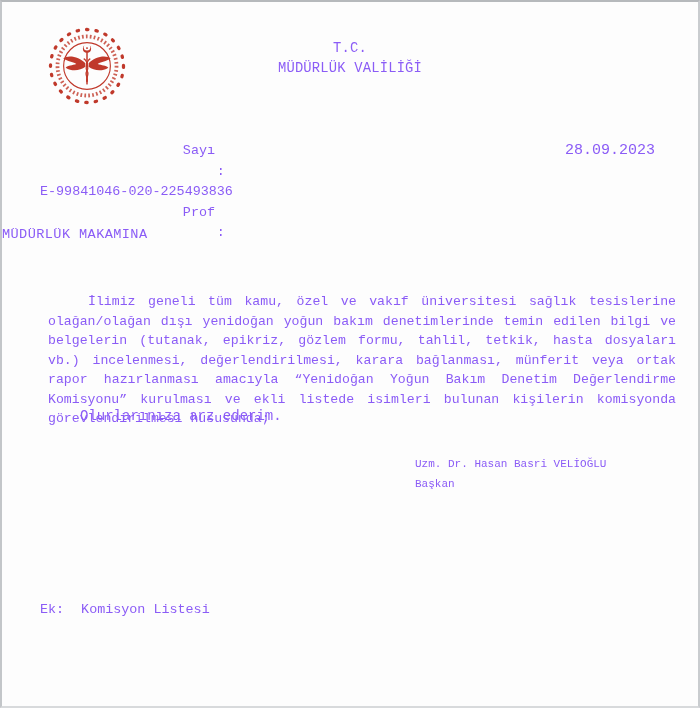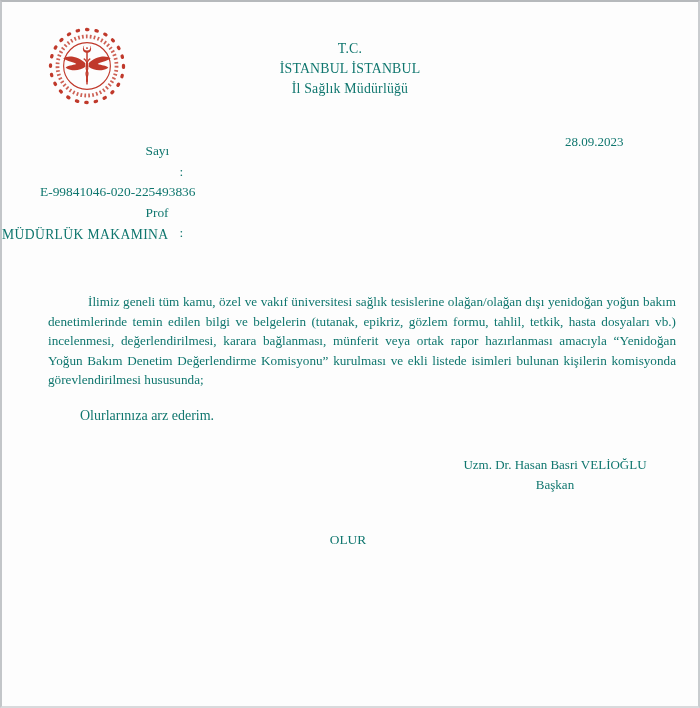--- a/index.html
+++ b/index.html
@@ -10,22 +10,22 @@
   .page {
     position: relative;
     width: 700px;
     height: 708px;
     box-sizing: border-box;
     background: #fdfdfd;
     border-top: 2px solid #b6b9bc;
     border-left: 2px solid #c3c6c9;
     border-right: 2px solid #c9cccf;
     border-bottom: 2px solid #d8dadc;
-    font-family: Liberation Serif, serif;
-    color: #0f766e;
+    font-family: Liberation Mono, monospace;
+    color: #8b5cf6;
     overflow: hidden;
   }
   .logo {
     position: absolute;
     left: 44px;
     top: 23px;
     width: 82px;
     height: 82px;
     color: #c0392b;
   }
@@ -46,23 +46,23 @@
     left: 38px;
     font-size: 13.4px;
     line-height: 20.5px;
   }
   .meta .row { display: flex; align-items: flex-end; flex-direction: column; }
   .meta .lbl { width: 50px; }
   .meta .col { width: 16px; }
   .meta .val span { display: block; }
   .date {
     position: absolute;
-    top: 132px;
+    top: 140px;
     left: 563px;
-    font-size: 13px;
+    font-size: 15px;
   }
   .recipient {
     position: absolute;
     top: 225px;
     left: 0;
     width: 100%;
     text-align: left;
     font-size: 13.6px;
     letter-spacing: 0.4px;
   }
@@ -81,22 +81,21 @@
     position: absolute;
     top: 406px;
     left: 78px;
     font-size: 14px;
   }
   .signature {
     position: absolute;
     top: 453px;
     left: 413px;
     width: 280px;
-    text-align: center;
-    font-size: 13px;
+    font-size: 11px;
     line-height: 19.5px;
   }
   .approval {
     position: absolute;
     top: 528px;
     left: 196px;
     width: 300px;
     text-align: center;
     font-size: 13.4px;
     line-height: 19.5px;
@@ -133,22 +132,21 @@
 
       <rect x="49.1" y="33.5" width="1.8" height="39" fill="currentColor"></rect>
 
       <path d="M46,41 C54,46 46,52 50,56 C54,60 47.5,65 50,69.5" fill="none" stroke="currentColor" stroke-width="1.5"></path>
       <path d="M54,41 C46,46 54,52 50,56 C46,60 52.5,65 50,69.5" fill="none" stroke="currentColor" stroke-width="1.5"></path>
     </svg>
   </div>
 
   <div class="letterhead">
     <div>T.C.</div>
-    <div>İSTANBUL İSTANBUL</div>
-    <div>İl Sağlık Müdürlüğü</div>
+    <div>MÜDÜRLÜK VALİLİĞİ</div>
   </div>
 
   <div class="meta">
     <div class="row">
       <span class="lbl">Sayı</span>
       <span class="col">:</span>
       <span class="val">E-99841046-020-225493836</span>
     </div>
     <div class="row">
       <span class="lbl">Prof</span>
@@ -162,17 +160,19 @@
 
   <p class="body-paragraph">İlimiz geneli tüm kamu, özel ve vakıf üniversitesi sağlık tesislerine olağan/olağan dışı yenidoğan yoğun bakım denetimlerinde temin edilen bilgi ve belgelerin (tutanak, epikriz, gözlem formu, tahlil, tetkik, hasta dosyaları vb.) incelenmesi, değerlendirilmesi, karara bağlanması, münferit veya ortak rapor hazırlanması amacıyla “Yenidoğan Yoğun Bakım Denetim Değerlendirme Komisyonu” kurulması ve ekli listede isimleri bulunan kişilerin komisyonda görevlendirilmesi hususunda;</p>
   <div class="closing">Olurlarınıza arz ederim.</div>
 
   <div class="signature">
     <div>Uzm. Dr. Hasan Basri VELİOĞLU</div>
     <div>Başkan</div>
   </div>
 
   <div class="approval">
-    <div>OLUR</div>
   </div>
 
+  <div class="attachment">
+    <span>Ek:</span><span class="att-value">Komisyon Listesi</span>
+  </div>
 
 </div>
 
 </body></html>

